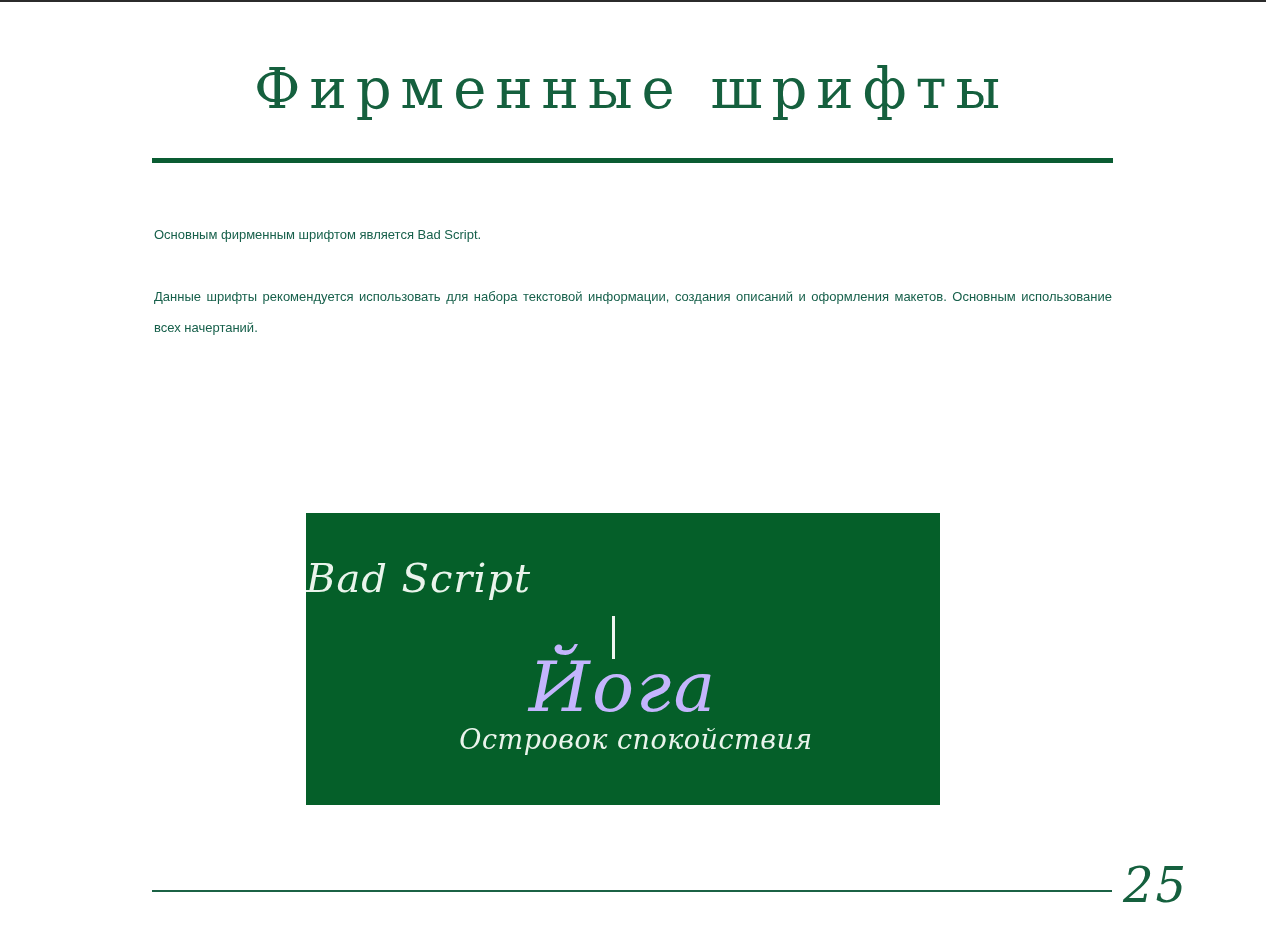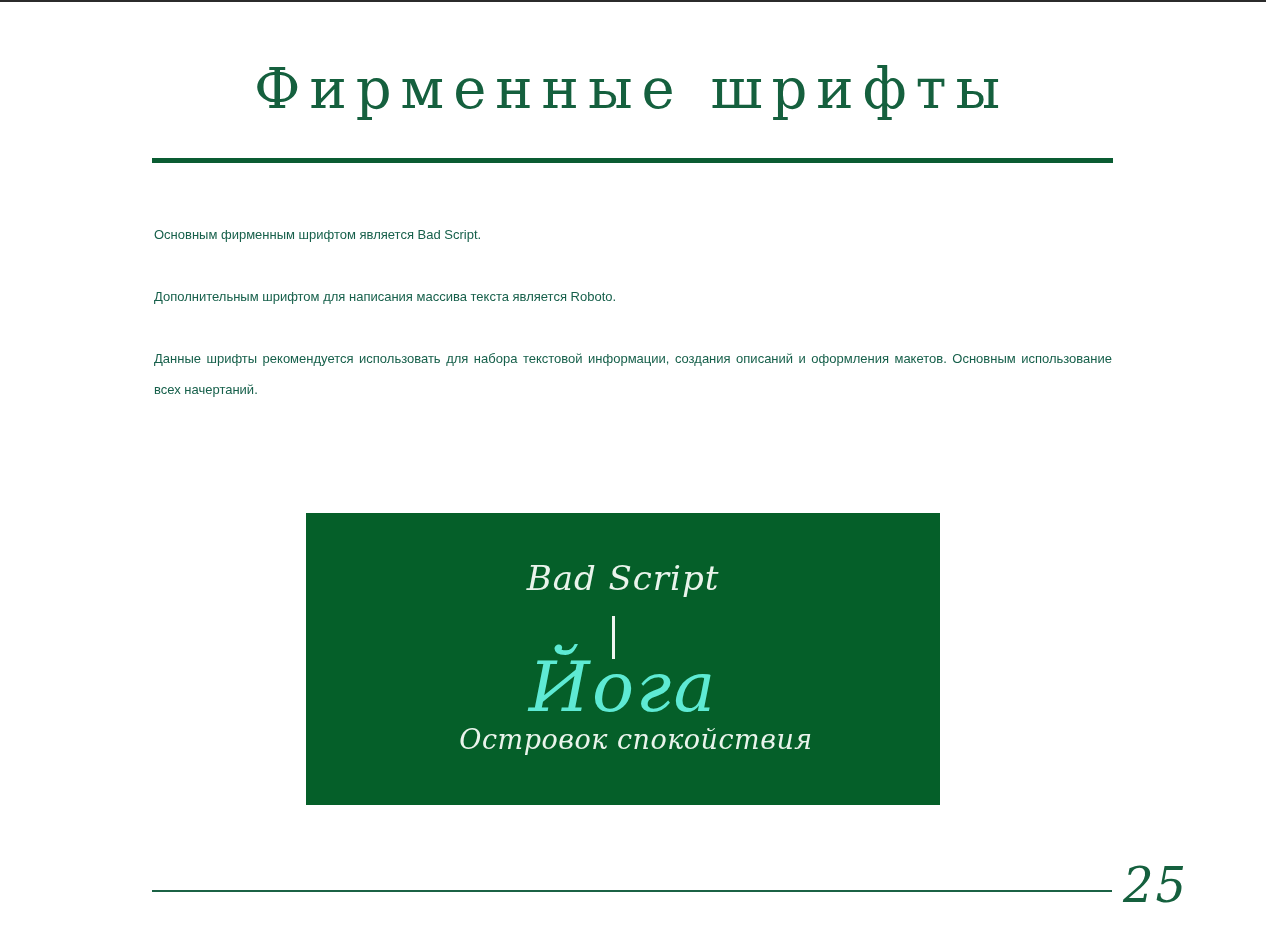--- a/index.html
+++ b/index.html
@@ -96,44 +96,43 @@
     left: 0;
     top: 0;
     width: 634px;
     height: 292px;
   }
   .brand-label {
     position: absolute;
     left: 0;
     top: 48px;
     width: 634px;
-    text-align: center;
     color: #EAF4EC;
     font-family: "DejaVu Serif", serif;
     font-style: italic;
-    font-size: 34px;
+    font-size: 40px;
     line-height: 34px;
     letter-spacing: 1px;
     white-space: nowrap;
   }
   .brand-divider {
     position: absolute;
     left: 306px;
     top: 103px;
     width: 3px;
     height: 43px;
     background: #EFF6F0;
   }
   .brand-wordmark {
     position: absolute;
     left: 0;
     top: 133px;
     width: 634px;
     text-align: center;
-    color: #5eead4;
+    color: #c4b5fd;
     font-family: "DejaVu Serif", serif;
     font-style: italic;
     font-size: 70px;
     line-height: 82px;
     letter-spacing: 2px;
     white-space: nowrap;
   }
   .brand-tagline {
     position: absolute;
     left: 0;
@@ -179,21 +178,20 @@
 <div class="page-top-edge"></div>
 
 <div class="slide">
 
   <div class="slide-title">Фирменные шрифты</div>
 
   <div class="header-rule"></div>
 
   <div class="body-copy">
     <p class="single-line">Основным фирменным шрифтом является Bad Script.</p>
-    <p>Дополнительным шрифтом для написания массива текста является Roboto.</p>
     <p>Данные шрифты рекомендуется использовать для набора текстовой информации, создания описаний и оформления макетов. Основным использование всех начертаний.</p>
   </div>
 
   <div class="brand-box">
     <div class="brand-box-inner">
       <div class="brand-label">Bad Script</div>
       <div class="brand-divider"></div>
       <div class="brand-wordmark">Йога</div>
       <div class="brand-tagline">Островок спокойствия</div>
     </div>

